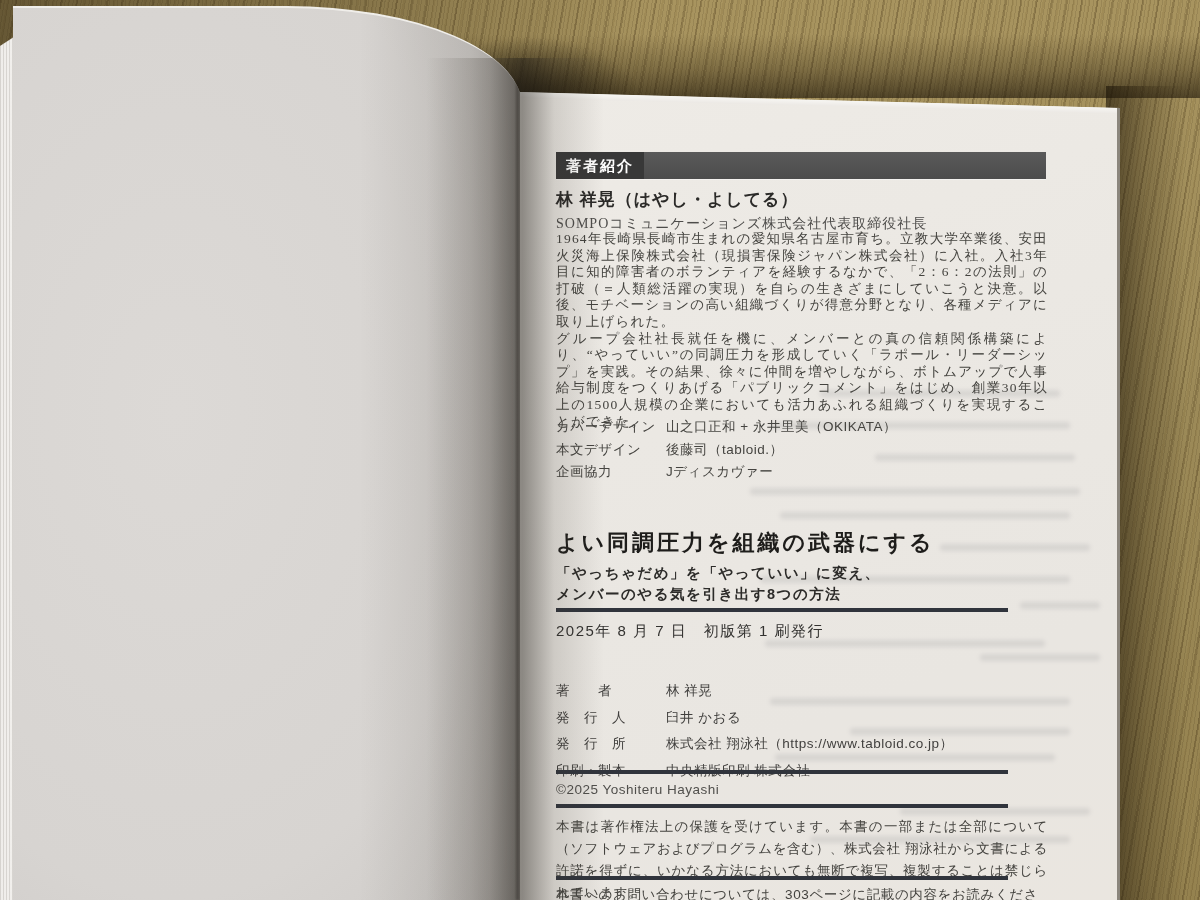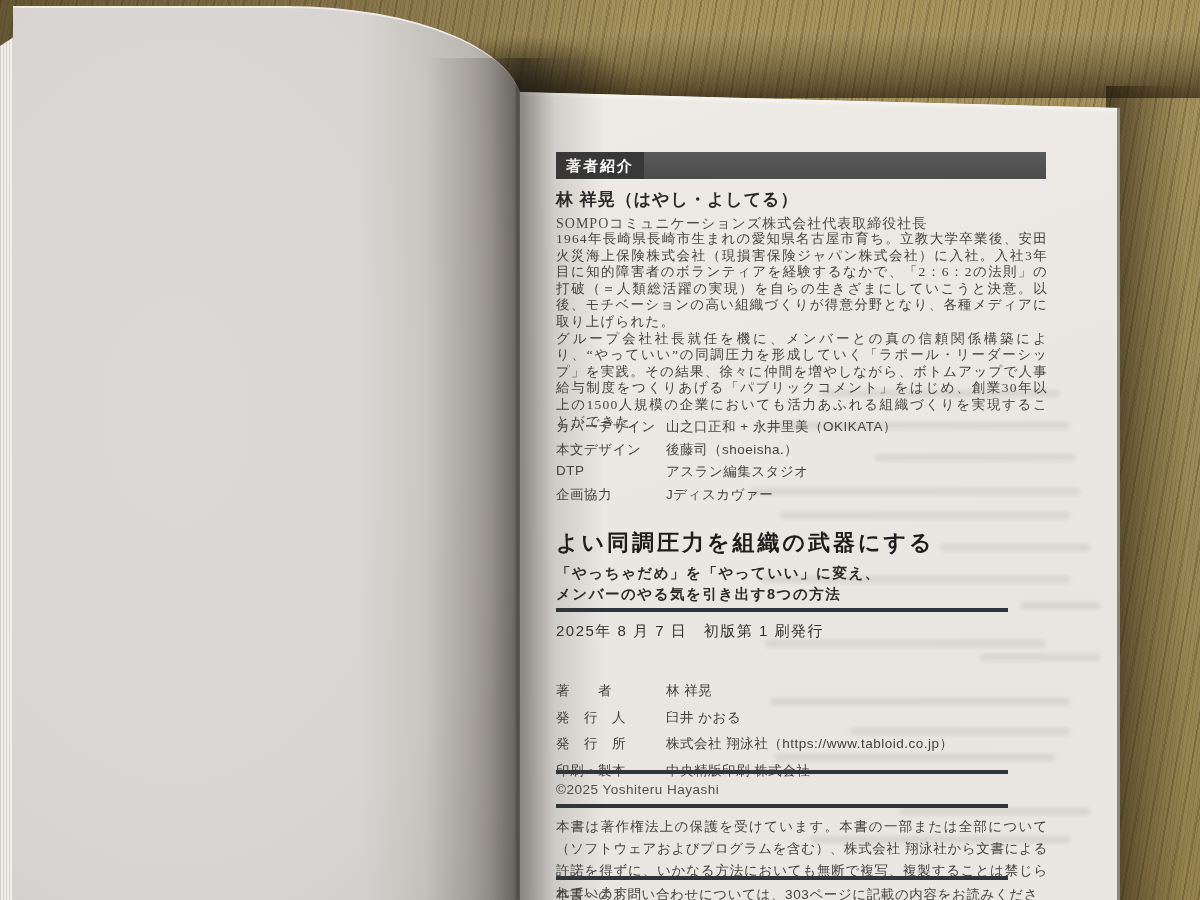--- a/index.html
+++ b/index.html
@@ -120,25 +120,21 @@
     <p>グループ会社社長就任を機に、メンバーとの真の信頼関係構築により、“やっていい”の同調圧力を形成していく「ラポール・リーダーシップ」を実践。その結果、徐々に仲間を増やしながら、ボトムアップで人事給与制度をつくりあげる「パブリックコメント」をはじめ、創業30年以上の1500人規模の企業においても活力あふれる組織づくりを実現することができた。</p>
   </div>
 
   <div class="content-el credits">
     <div class="credit-row">
       <span class="lbl">カバーデザイン</span>
       <span>山之口正和 + 永井里美（OKIKATA）</span>
     </div>
     <div class="credit-row">
       <span class="lbl">本文デザイン</span>
-      <span>後藤司（shoeisha.）</span>
-    </div>
-    <div class="credit-row">
-      <span class="lbl">DTP</span>
-      <span>アスラン編集スタジオ</span>
+      <span>後藤司（tabloid.）</span>
     </div>
     <div class="credit-row">
       <span class="lbl">企画協力</span>
       <span>Jディスカヴァー</span>
     </div>
   </div>
 
   <div class="content-el book-title">よい同調圧力を組織の武器にする</div>
   <div class="content-el book-sub">
     <div>「やっちゃだめ」を「やっていい」に変え、</div>

